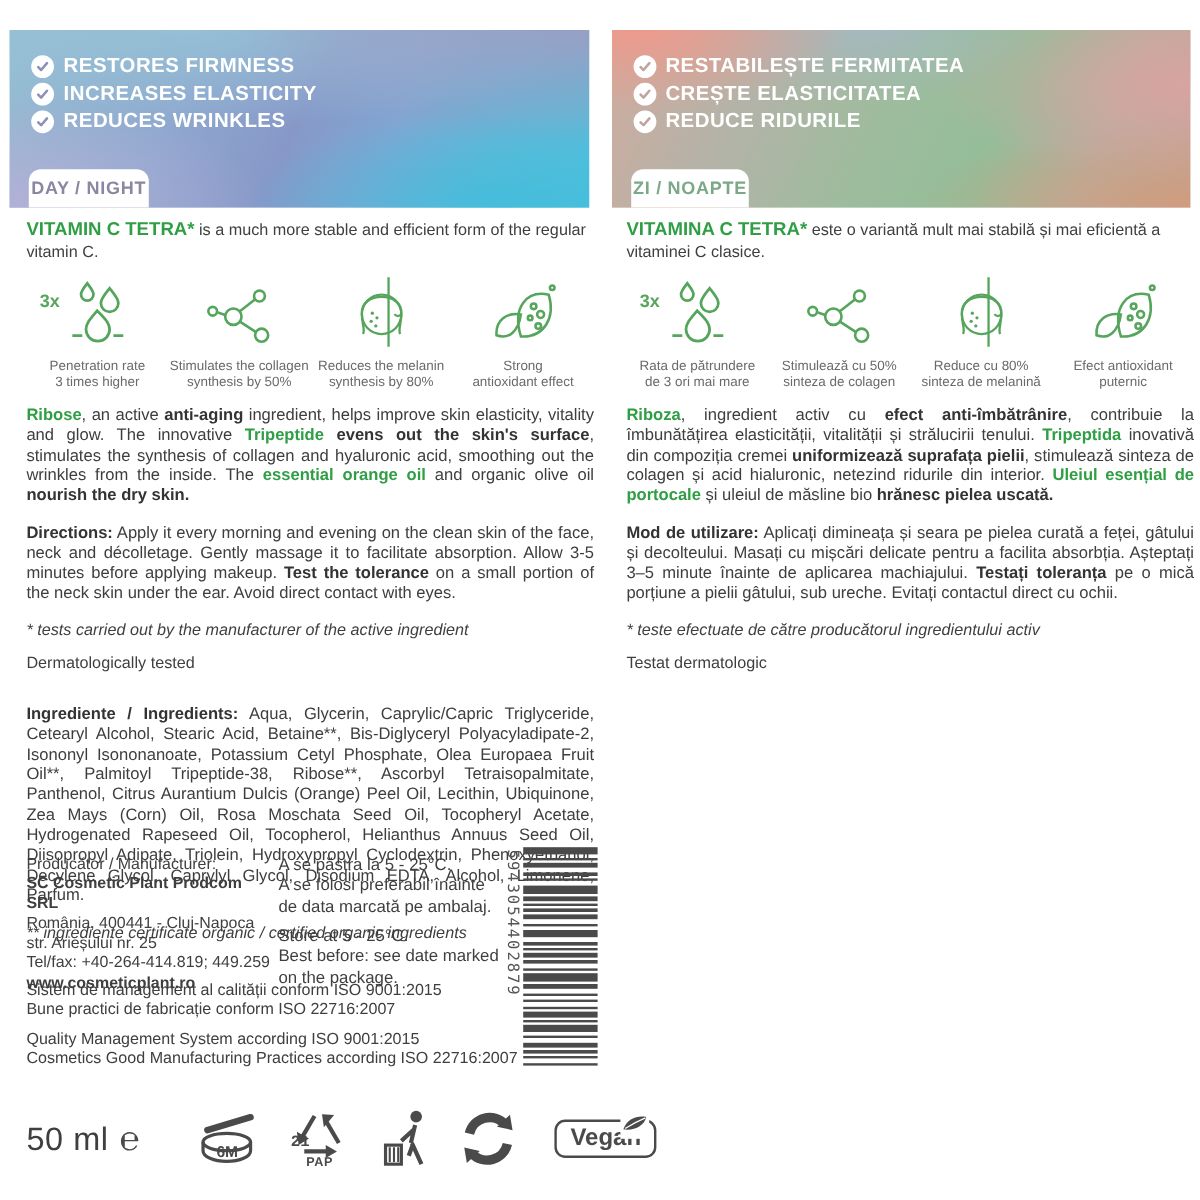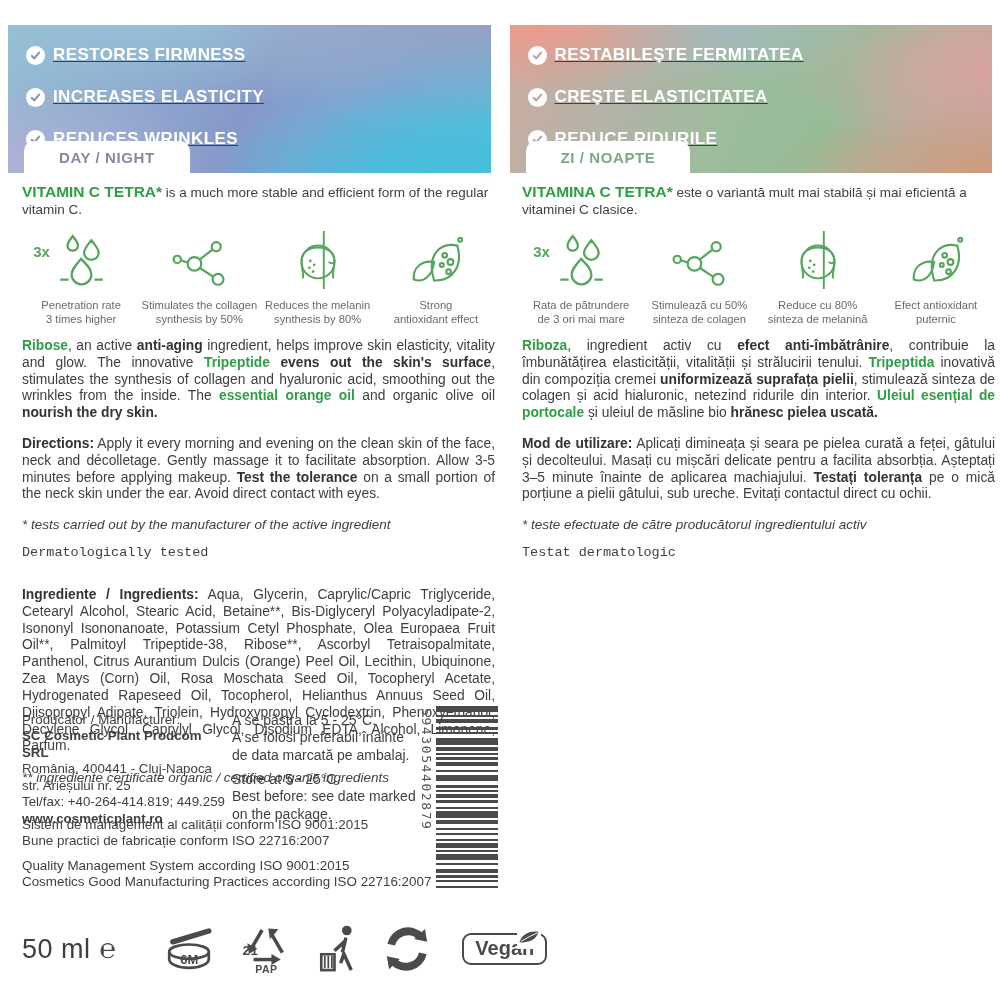--- a/index.html
+++ b/index.html
@@ -14,44 +14,44 @@
       radial-gradient(120% 140% at 100% 0%, rgba(170,150,190,.75) 0%, rgba(170,150,190,0) 50%),
       radial-gradient(90% 120% at 0% 100%, rgba(185,175,215,.85) 0%, rgba(185,175,215,0) 50%),
       radial-gradient(140% 100% at 30% 0%, rgba(150,195,215,.85) 0%, rgba(150,195,215,0) 55%),
       linear-gradient(115deg,#96bcd2 0%,#8fa8cf 30%,#8798c8 50%,#7fa6d2 65%,#62b7d8 82%,#4fc0dc 100%);}
   .panel-right{background:
       radial-gradient(80% 100% at 5% 0%, rgba(240,152,138,.9) 0%, rgba(240,152,138,0) 45%),
       radial-gradient(70% 90% at 45% 0%, rgba(165,185,205,.65) 0%, rgba(165,185,205,0) 45%),
       radial-gradient(90% 110% at 100% 30%, rgba(226,162,162,.75) 0%, rgba(226,162,162,0) 50%),
       radial-gradient(120% 120% at 100% 100%, rgba(216,152,112,.65) 0%, rgba(216,152,112,0) 40%),
       linear-gradient(115deg,#d0ab9f 0%,#b3b3a8 25%,#9dbc9d 48%,#95bd98 65%,#b7ad9f 82%,#c1a395 100%);}
-  .benefits{position:absolute;top:20px;left:18px;display:flex;flex-direction:column;gap:22px;text-decoration:underline;}
+  .benefits{position:absolute;top:20px;left:18px;display:flex;flex-direction:column;gap:3px;}
   .benefit{display:flex;align-items:center;gap:8px;color:#fff;font-weight:bold;
            font-size:17px;letter-spacing:.4px;white-space:nowrap;}
   .check{width:19px;height:19px;border-radius:50%;background:#fff;flex:0 0 19px;
          display:flex;align-items:center;justify-content:center;}
   .tab{position:absolute;bottom:0;left:16px;background:#fff;border-radius:10px 10px 0 0;
-       padding:8px 35px 7px;font-weight:bold;font-size:15px;letter-spacing:.6px;white-space:nowrap;}
+       padding:8px 2px 7px;font-weight:bold;font-size:15px;letter-spacing:.6px;white-space:nowrap;}
   .tab-day{color:#8d86a3;} .tab-zi{color:#7ba888;}
 
   
   .col{position:absolute;top:183px;width:473px;}
   .col-left{left:22px;} .col-right{left:522px;}
   .intro{font-size:13.5px;line-height:1.2;}
   .intro .brand{color:#2f9e45;font-weight:bold;font-size:15.5px;letter-spacing:0px;}
   .features{display:flex;margin-top:13px;}
   .feature{flex:1;display:flex;flex-direction:column;align-items:center;}
   .ficon{height:60px;display:flex;align-items:flex-end;justify-content:center;position:relative;}
   .fcap{font-size:11.2px;color:#6a6a6a;text-align:center;line-height:1.3;margin-top:7px;}
   .badge3x{color:#55a55c;font-size:15px;font-weight:bold;position:absolute;left:-24px;top:12px;}
   .para{font-size:13.8px;color:#3e3e3e;line-height:1.22;text-align:justify;margin-top:11px;}
   .seg-g{color:#2f9e45;font-weight:bold;}
   .seg-b{font-weight:bold;color:#333;}
   .note{font-style:italic;font-size:13.5px;margin-top:11px;}
-  .derm{font-size:13.5px;margin-top:13px;font-family:Liberation Mono, monospace;}
+  .derm{font-size:13.5px;margin-top:13px;}
   .ingr{margin-top:27px;}
   .organic{font-style:italic;font-size:13.5px;margin-top:15px;}
 
   
   .manufacturer{position:absolute;left:22px;top:712px;width:205px;font-size:13.3px;line-height:1.24;}
   .manufacturer .b{font-weight:bold;}
   .storage{position:absolute;left:232px;top:712px;width:185px;font-size:14px;line-height:1.24;}
   .storage .grp{margin-bottom:7px;}
   .barcode{position:absolute;left:418px;top:706px;width:80px;height:198px;}
   .bc-num{position:absolute;left:16px;top:2px;transform:rotate(90deg);transform-origin:left top;

